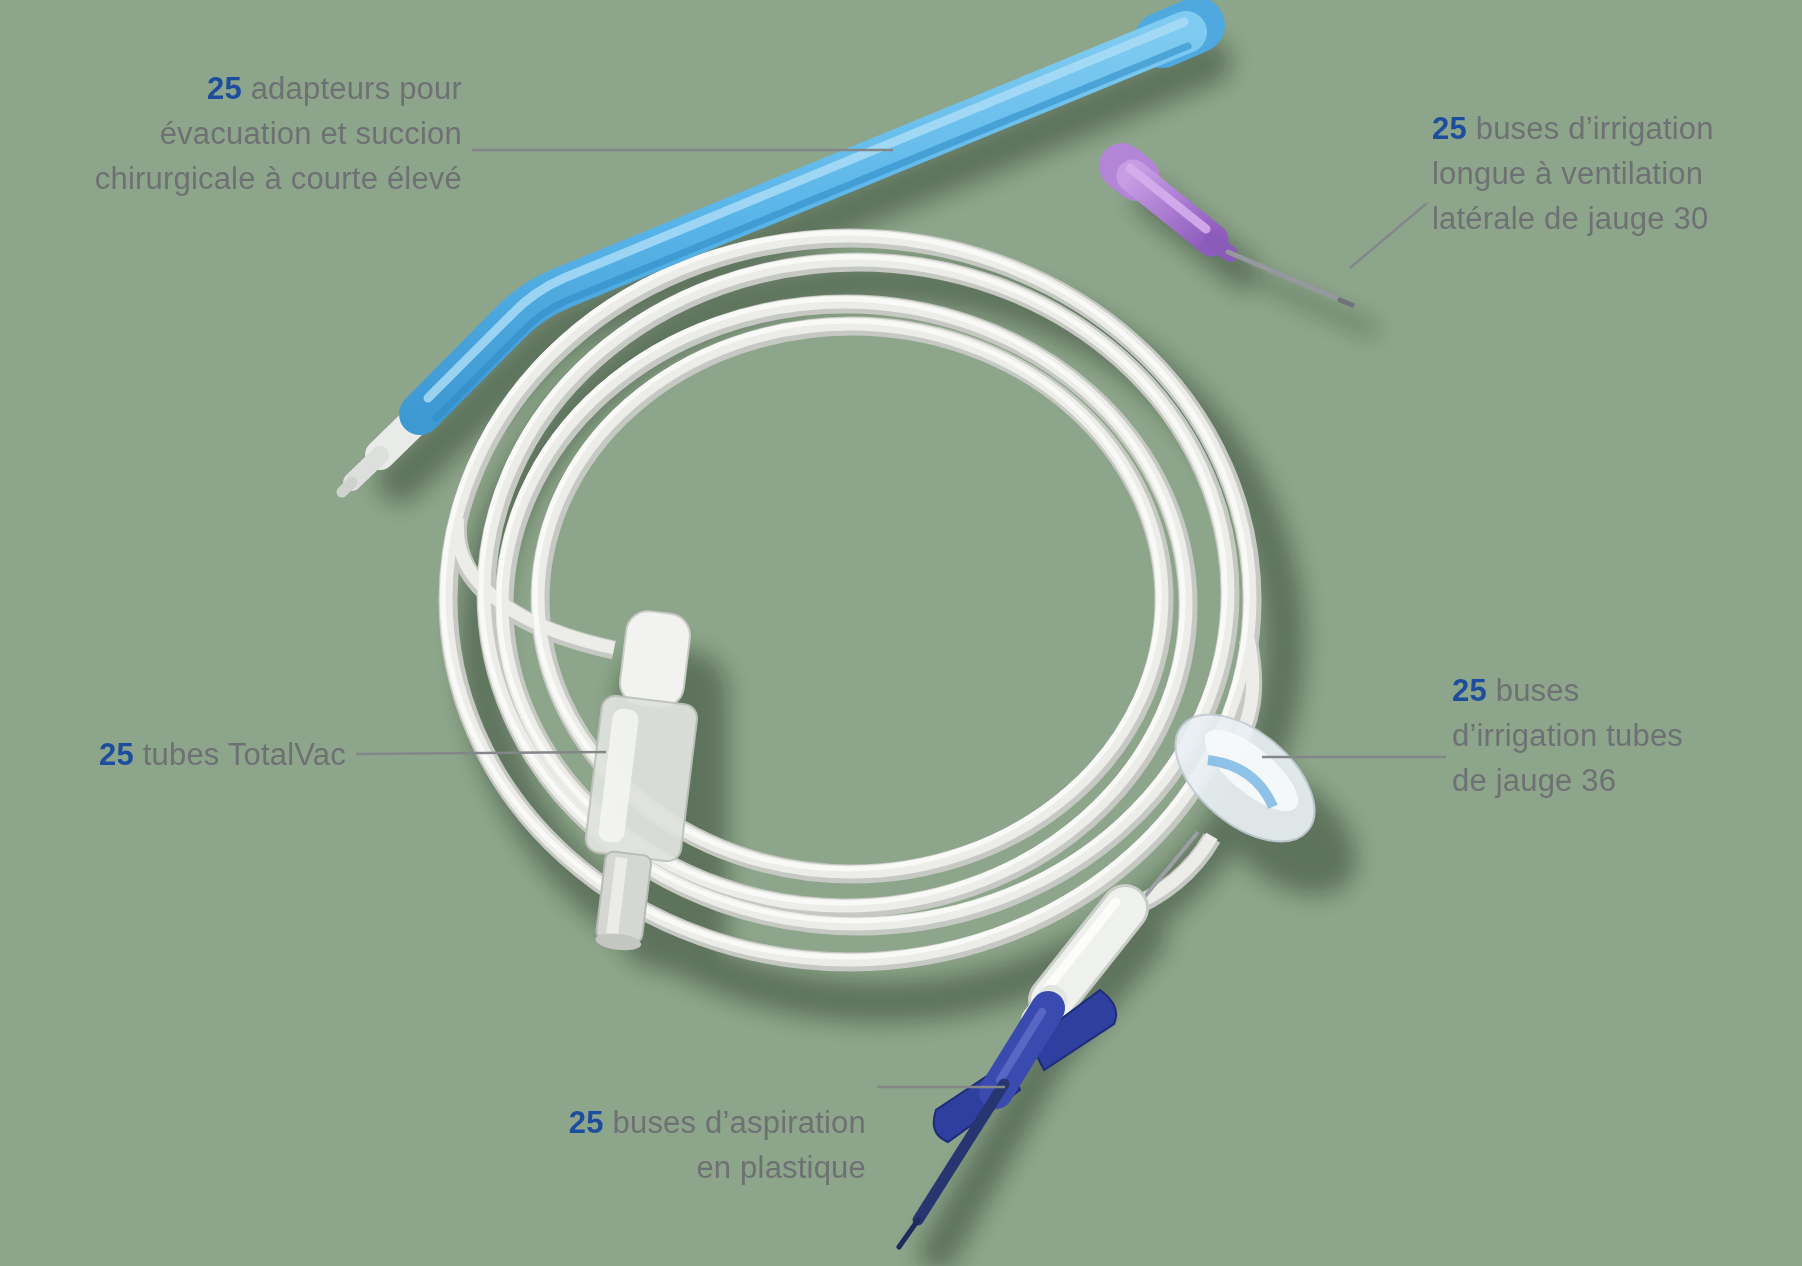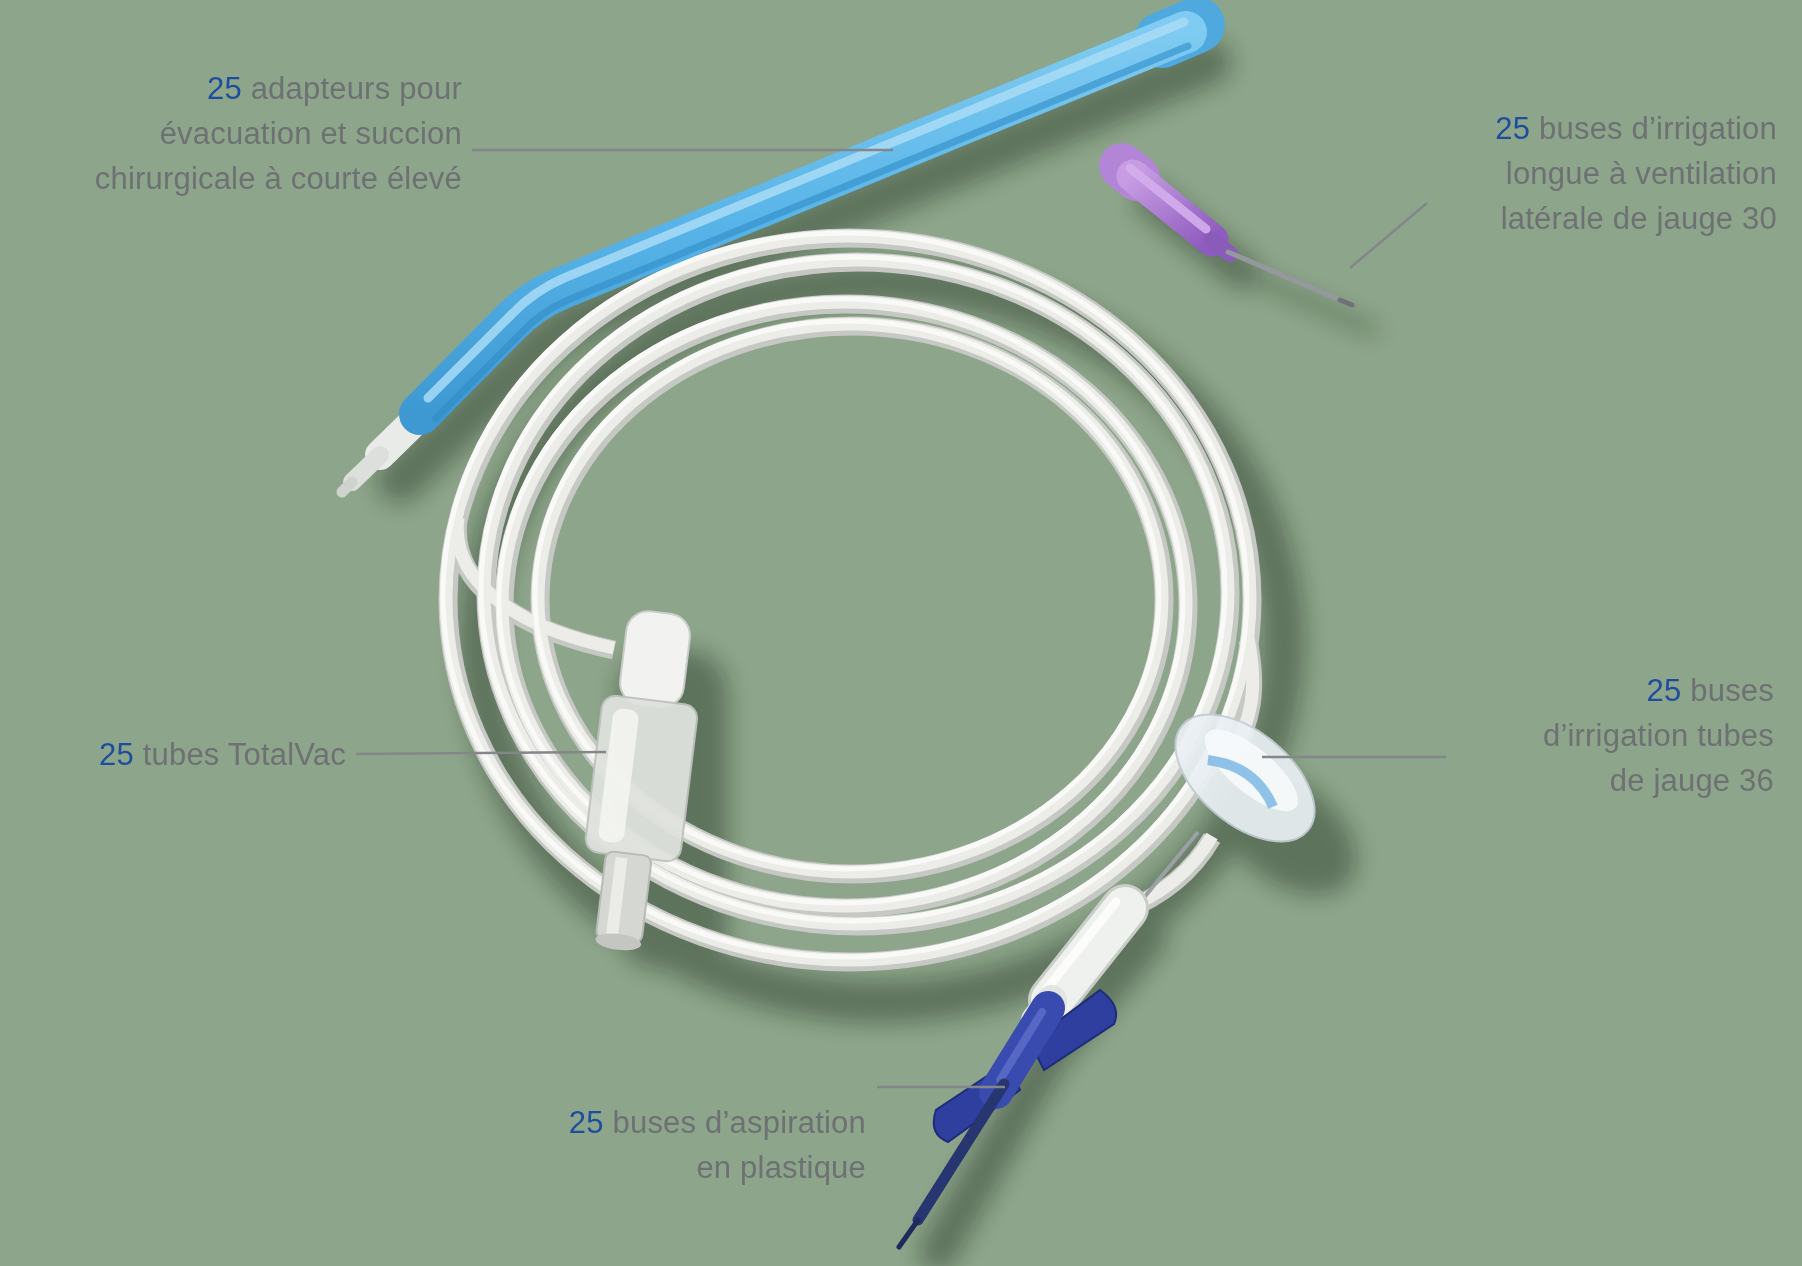--- a/index.html
+++ b/index.html
@@ -11,26 +11,25 @@
     overflow: hidden;
     font-family: "Liberation Sans", sans-serif;
   }
   .scene { position: absolute; left: 0; top: 0; }
   .label {
     position: absolute;
     color: #6E7173;
     font-size: 31px;
     line-height: 45px;
     letter-spacing: 0.2px;
-    text-align: right;
   }
   .label.right { text-align: right; }
   .label .count {
     color: #1D4E9E;
-    font-weight: 400;
+    font-weight: 700;
   }
 </style>
 </head>
 <body>
 
 <div class="stage">
 
   <svg class="scene" width="1802" height="1266" viewBox="0 0 1802 1266">
     <defs>
       <filter id="soft" x="-40%" y="-40%" width="180%" height="180%">
@@ -154,21 +153,21 @@
   <div class="label" style="left:1432px; top:106px; width:345px;">
     <div><span class="count">25</span> <span>buses d’irrigation</span></div>
     <div>longue à ventilation</div>
     <div>latérale de jauge 30</div>
   </div>
 
   <div class="label right" style="left:40px; top:732px; width:306px;">
     <div><span class="count">25</span> <span>tubes TotalVac</span></div>
   </div>
 
-  <div class="label" style="left:1452px; top:668px; width:300px;margin-left:22px;">
+  <div class="label" style="left:1452px; top:668px; width:300px;">
     <div><span class="count">25</span> <span>buses</span></div>
     <div>d’irrigation tubes</div>
     <div>de jauge 36</div>
   </div>
 
   <div class="label right" style="left:470px; top:1100px; width:396px;">
     <div><span class="count">25</span> <span>buses d’aspiration</span></div>
     <div>en plastique</div>
   </div>
 

